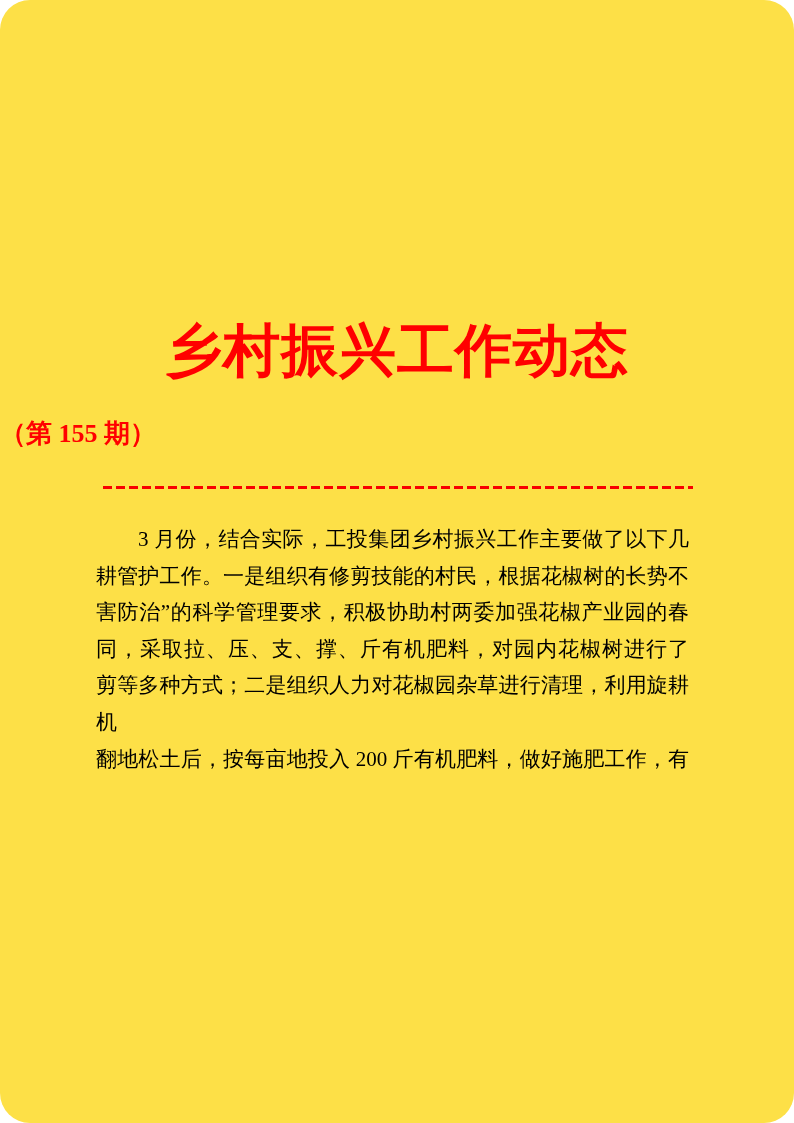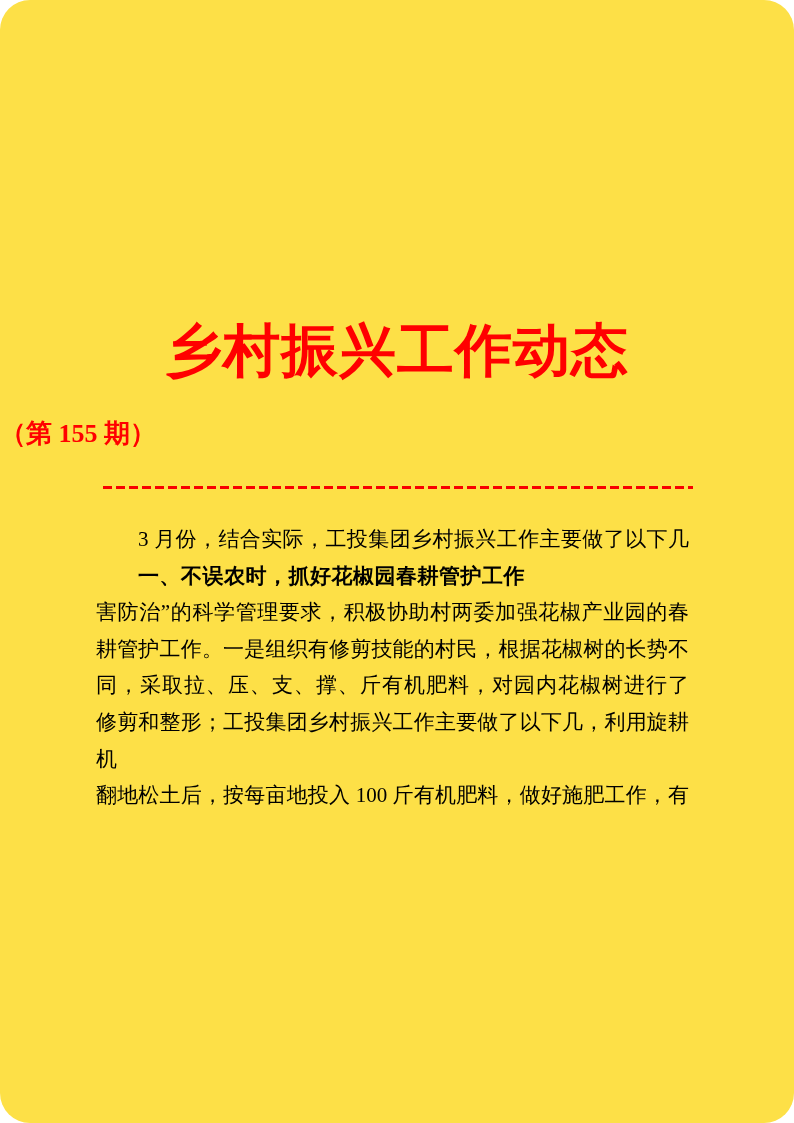--- a/index.html
+++ b/index.html
@@ -90,22 +90,21 @@
   <h1 class="doc-title">乡村振兴工作动态</h1>
 
   <div class="doc-issue">（第 155 期）</div>
 
   <div class="divider"></div>
 
   <div class="content">
 
     <div class="line indent">3 月份，结合实际，工投集团乡村振兴工作主要做了以下几</div>
 
-    <div class="line indent heading">一、不误农时，抓好花椒园春耕管护工作</div>
 
+    <div class="line">耕管护工作。一是组织有修剪技能的村民，根据花椒树的长势不</div>
     <div class="line">害防治”的科学管理要求，积极协助村两委加强花椒产业园的春</div>
-    <div class="line">耕管护工作。一是组织有修剪技能的村民，根据花椒树的长势不</div>
     <div class="line">同，采取拉、压、支、撑、斤有机肥料，对园内花椒树进行了</div>
-    <div class="line">修剪和整形；工投集团乡村振兴工作主要做了以下几，利用旋耕机</div>
-    <div class="line">翻地松土后，按每亩地投入 100 斤有机肥料，做好施肥工作，有</div>
+    <div class="line">剪等多种方式；二是组织人力对花椒园杂草进行清理，利用旋耕机</div>
+    <div class="line">翻地松土后，按每亩地投入 200 斤有机肥料，做好施肥工作，有</div>
 
   </div>
 </div>
 
 </body></html>

